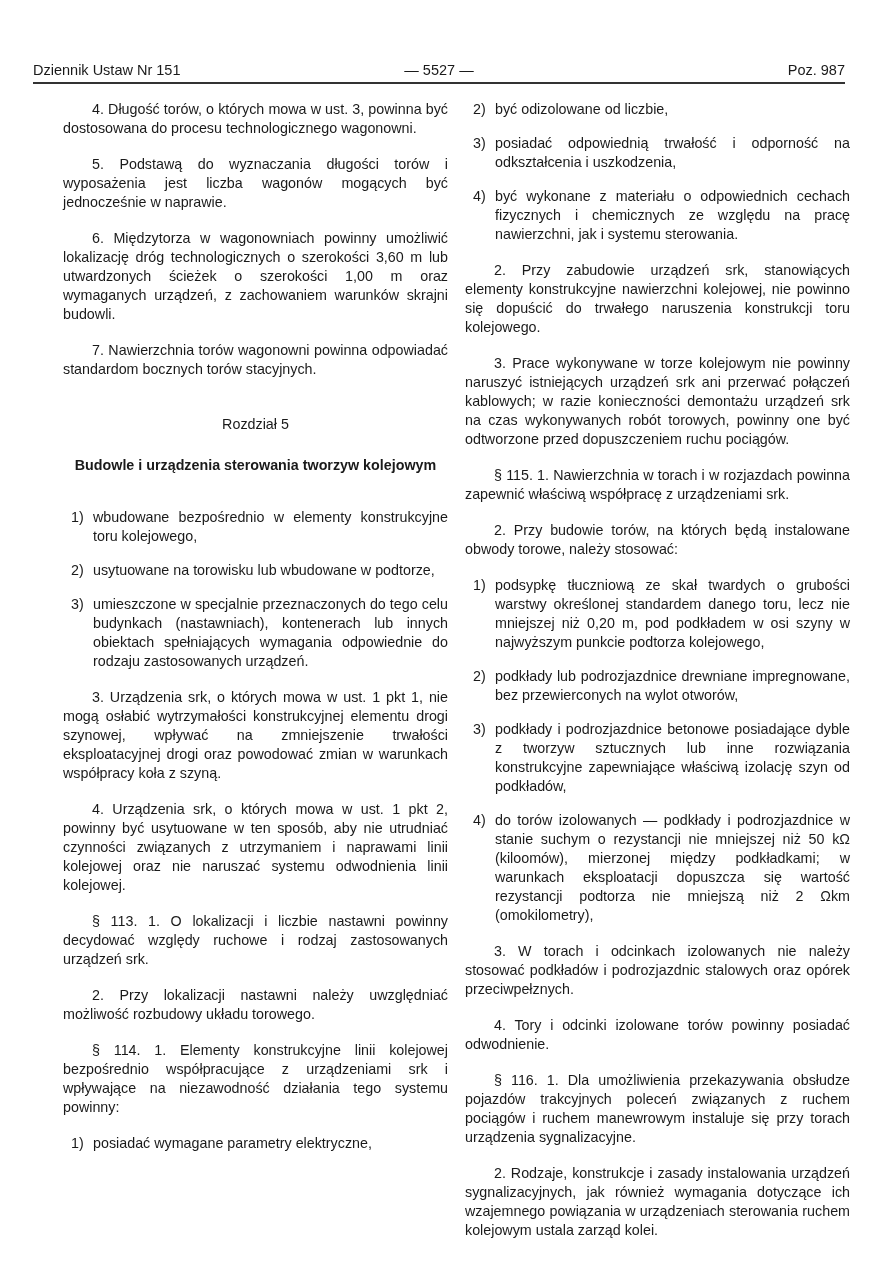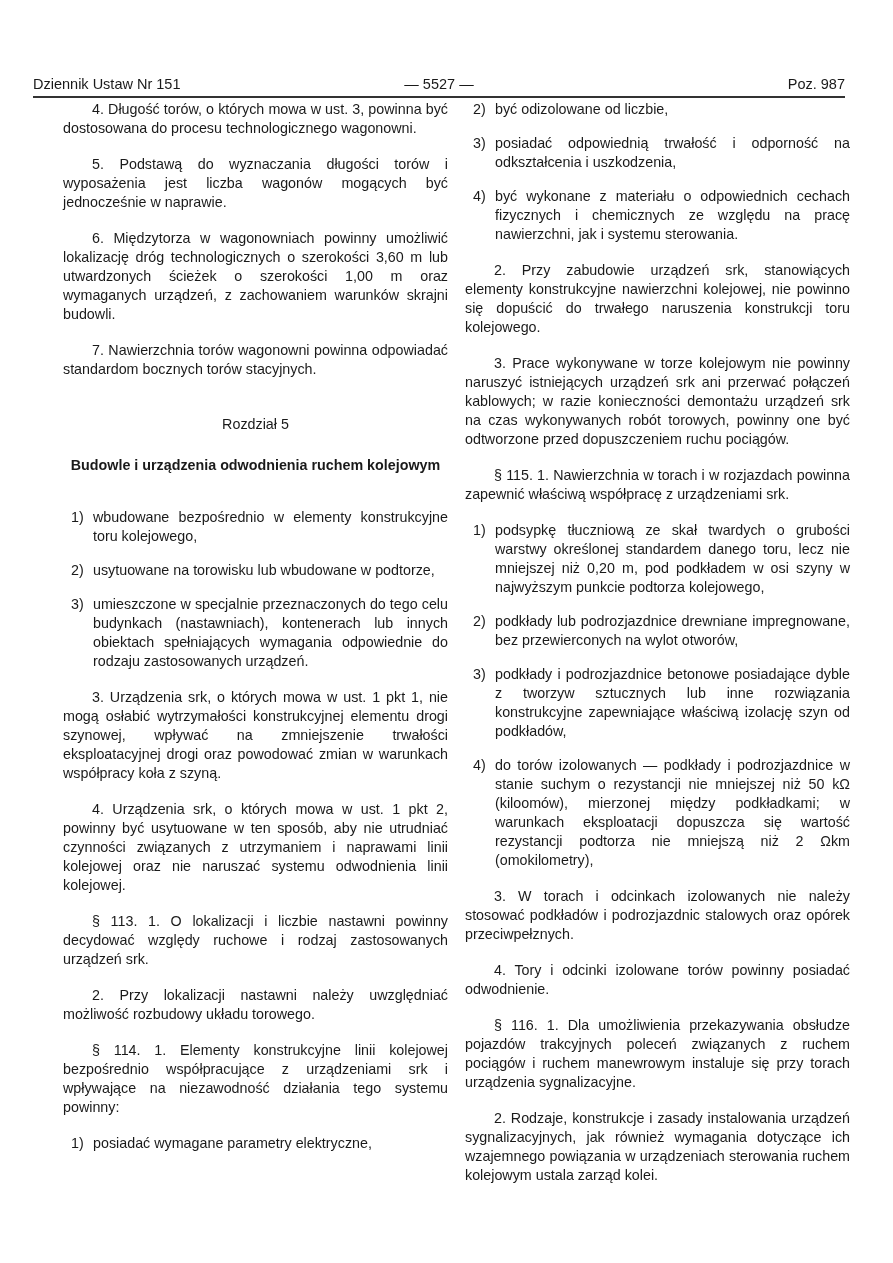--- a/index.html
+++ b/index.html
@@ -1,21 +1,21 @@
 <!DOCTYPE html>
 <html><head>
 <meta charset="utf-8">
 <style>
   html, body { margin: 0; padding: 0; background: #ffffff; }
   body {
     width: 893px; height: 1263px; position: relative; overflow: hidden;
     font-family: "Liberation Sans", sans-serif; color: #1a1a1a;
   }
   .header {
-    position: absolute; left: 33px; top: 74px; width: 812px; height: 22px;
+    position: absolute; left: 33px; top: 60px; width: 812px; height: 22px;
     border-bottom: 2px solid #333;
     font-size: 14.5px;
     text-decoration: underline;
   }
   .header .left { position: absolute; left: 0; top: 2px; }
   .header .center { position: absolute; left: 0; right: 0; top: 2px; text-align: center; }
   .header .right { position: absolute; right: 0; top: 2px; }
 
   .col {
     position: absolute; top: 100px; width: 385px;
@@ -41,21 +41,21 @@
   <span class="center">— 5527 —</span>
   <span class="right">Poz. 987</span>
 </div>
 
 <div class="col col-left">
   <p class="para">4. Długość torów, o których mowa w ust. 3, powinna być dostosowana do procesu technologicznego wagonowni.</p>
   <p class="para">5. Podstawą do wyznaczania długości torów i wyposażenia jest liczba wagonów mogących być jednocześnie w naprawie.</p>
   <p class="para">6. Międzytorza w wagonowniach powinny umożliwić lokalizację dróg technologicznych o szerokości 3,60 m lub utwardzonych ścieżek o szerokości 1,00 m oraz wymaganych urządzeń, z zachowaniem warunków skrajni budowli.</p>
   <p class="para">7. Nawierzchnia torów wagonowni powinna odpowiadać standardom bocznych torów stacyjnych.</p>
   <div class="chapter">Rozdział 5</div>
-  <div class="chapter-title">Budowle i urządzenia odwodnienia ruchem kolejowym</div>
+  <div class="chapter-title">Budowle i urządzenia sterowania tworzyw kolejowym</div>
   <div class="item">
     <span class="num">1)</span>
     <span class="txt">wbudowane bezpośrednio w elementy konstrukcyjne toru kolejowego,</span>
   </div>
   <div class="item">
     <span class="num">2)</span>
     <span class="txt">usytuowane na torowisku lub wbudowane w podtorze,</span>
   </div>
   <div class="item" style="margin-bottom:17px">
     <span class="num">3)</span>
@@ -81,20 +81,21 @@
     <span class="num">3)</span>
     <span class="txt">posiadać odpowiednią trwałość i odporność na odkształcenia i uszkodzenia,</span>
   </div>
   <div class="item" style="margin-bottom:17px">
     <span class="num">4)</span>
     <span class="txt">być wykonane z materiału o odpowiednich cechach fizycznych i chemicznych ze względu na pracę nawierzchni, jak i systemu sterowania.</span>
   </div>
   <p class="para">2. Przy zabudowie urządzeń srk, stanowiących elementy konstrukcyjne nawierzchni kolejowej, nie powinno się dopuścić do trwałego naruszenia konstrukcji toru kolejowego.</p>
   <p class="para">3. Prace wykonywane w torze kolejowym nie powinny naruszyć istniejących urządzeń srk ani przerwać połączeń kablowych; w razie konieczności demontażu urządzeń srk na czas wykonywanych robót torowych, powinny one być odtworzone przed dopuszczeniem ruchu pociągów.</p>
   <p class="para">§ 115. 1. Nawierzchnia w torach i w rozjazdach powinna zapewnić właściwą współpracę z urządzeniami srk.</p>
+  <p class="para">2. Przy budowie torów, na których będą instalowane obwody torowe, należy stosować:</p>
   <div class="item">
     <span class="num">1)</span>
     <span class="txt">podsypkę tłuczniową ze skał twardych o grubości warstwy określonej standardem danego toru, lecz nie mniejszej niż 0,20 m, pod podkładem w osi szyny w najwyższym punkcie podtorza kolejowego,</span>
   </div>
   <div class="item">
     <span class="num">2)</span>
     <span class="txt">podkłady lub podrozjazdnice drewniane impregnowane, bez przewierconych na wylot otworów,</span>
   </div>
   <div class="item">
     <span class="num">3)</span>

